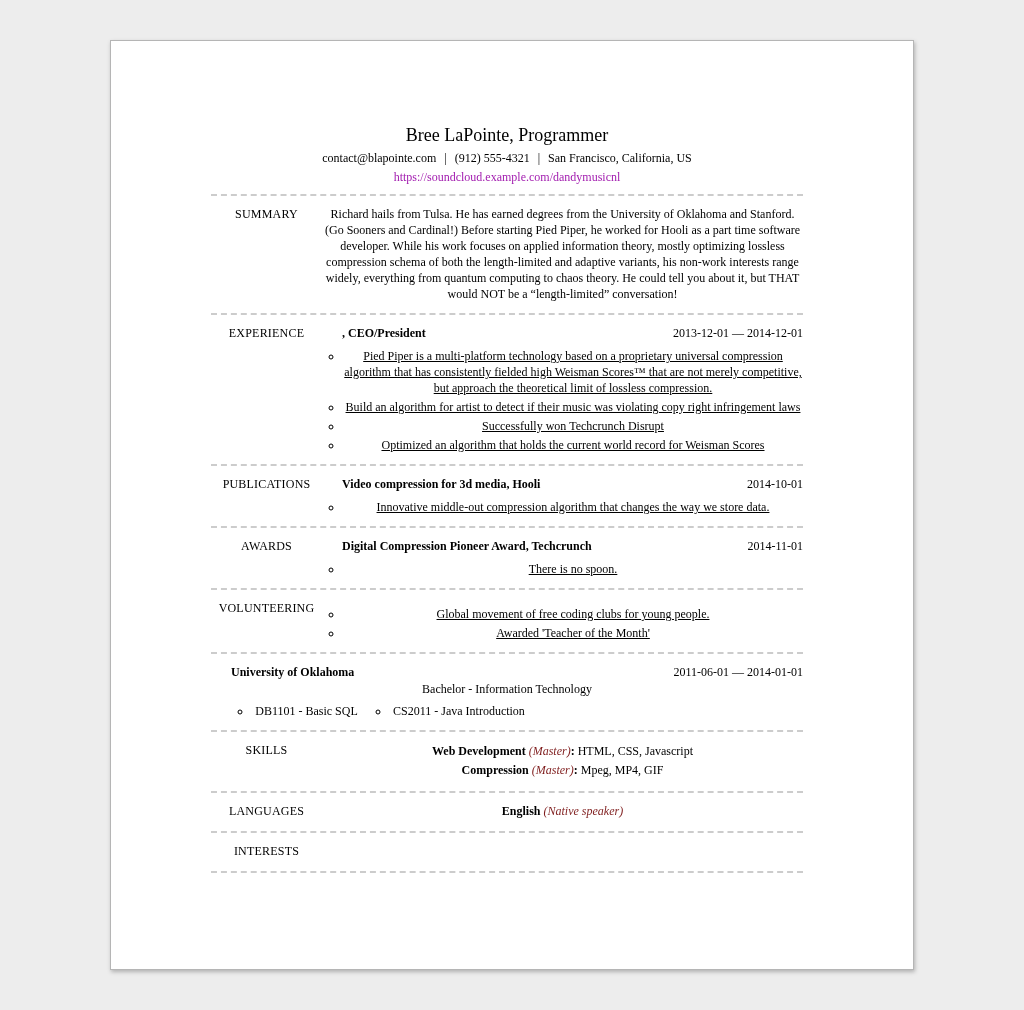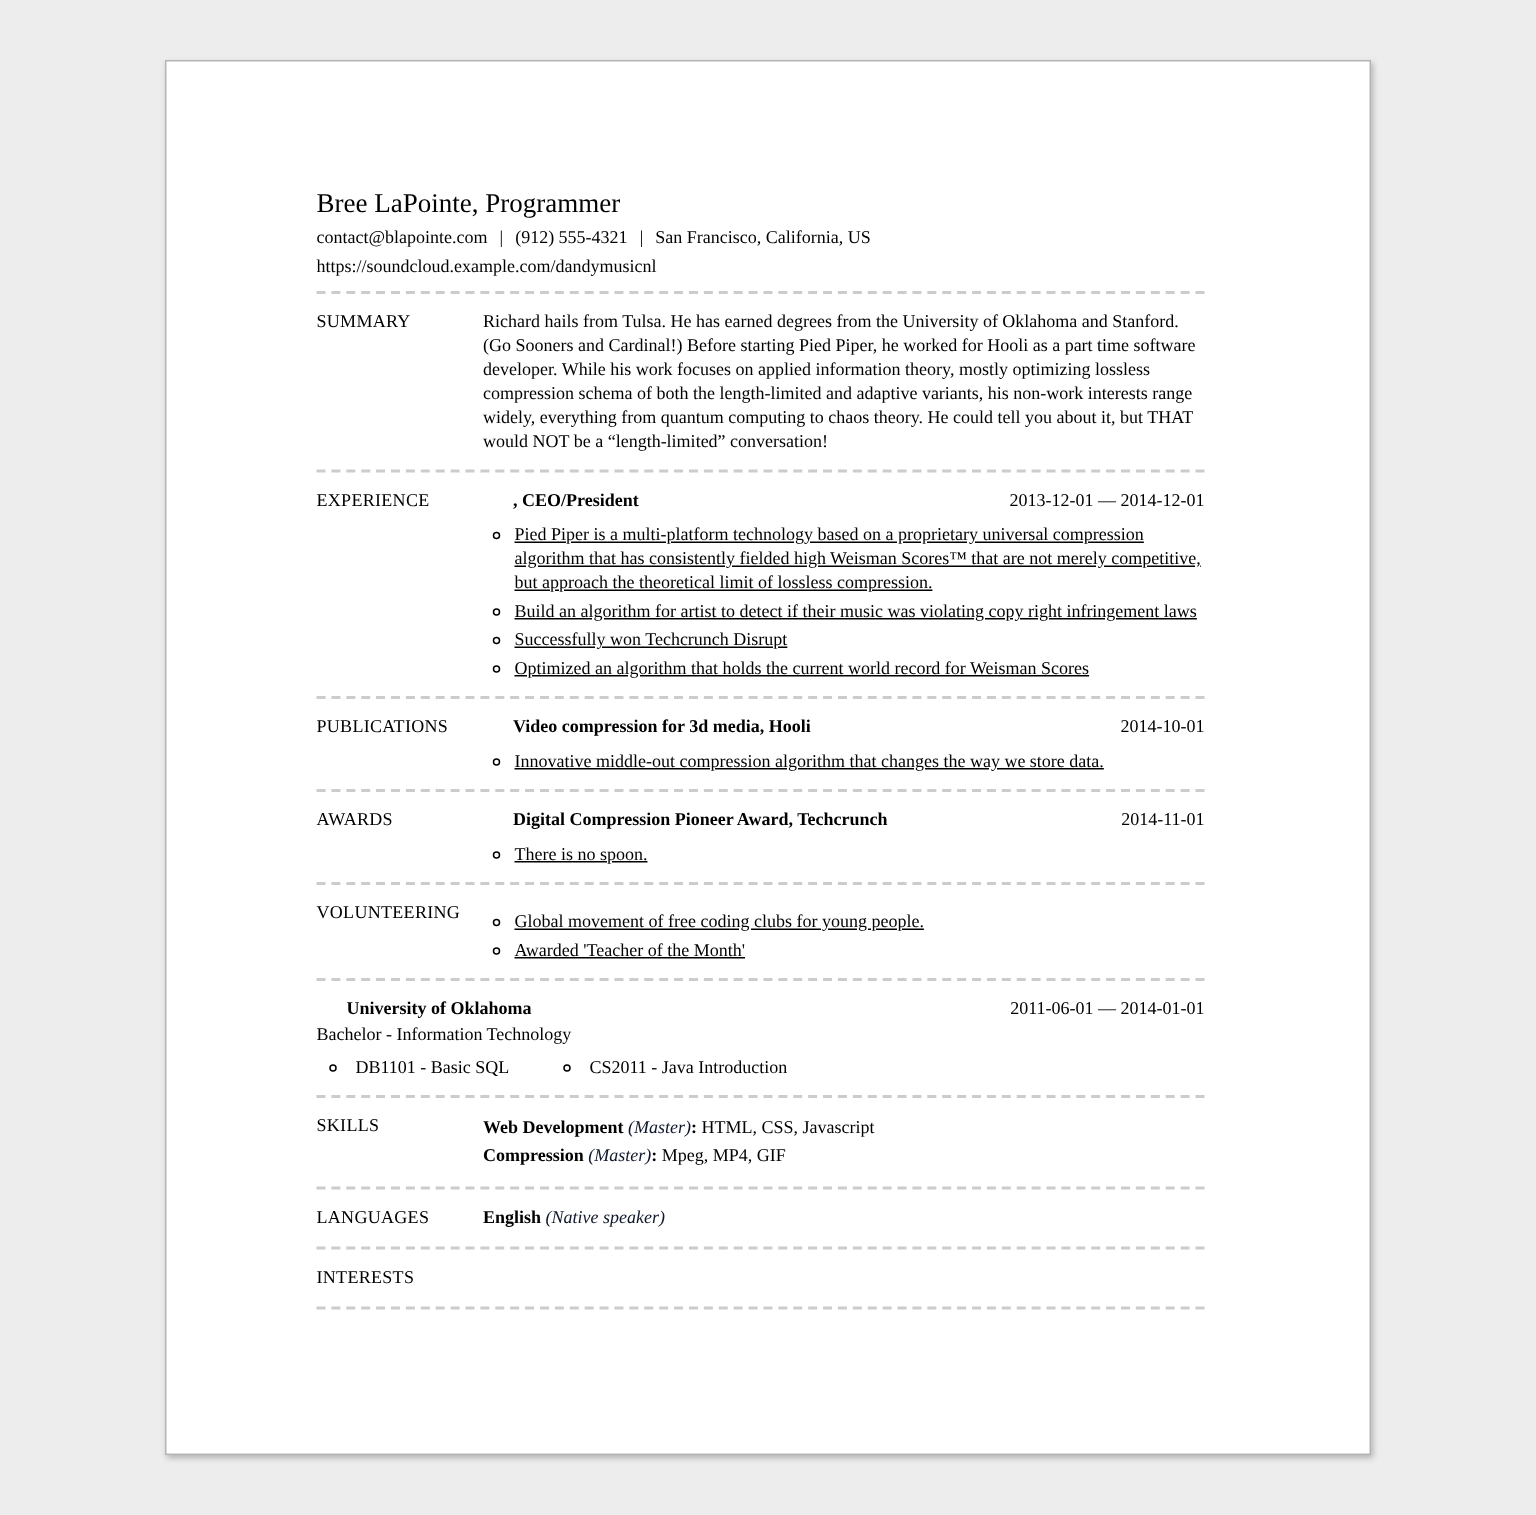--- a/index.html
+++ b/index.html
@@ -8,20 +8,21 @@
     padding: 0;
     background: #ededed;
     font-family: "Liberation Serif", "DejaVu Serif", serif;
     color: #000;
   }
   .viewport {
     width: 1024px;
     height: 1010px;
     background: #ededed;
     overflow: hidden;
+    text-align: center;
   }
   .page {
     width: 804px;
     height: 930px;
     margin: 40px auto 0;
     background: #ffffff;
     border: 1px solid #b5b5b5;
     box-shadow: 1px 2px 4px rgba(0,0,0,0.25);
     padding: 83px 110px 0 100px;
   }
@@ -40,21 +41,21 @@
   .contact-divider {
     margin: 0 8px;
     color: #000;
   }
   .website-line {
     font-size: 12px;
     line-height: 17px;
     margin-top: 2px;
   }
   .website-line a {
-    color: #000000;
+    color: #a21caf;
     text-decoration: none;
   }
   .sep {
     border: none;
     border-top: 2px dashed #cccccc;
     margin: 8px 0 0 0;
   }
   .sep.mid { margin: 0; }
   
   .section {
@@ -104,21 +105,21 @@
     list-style-type: circle;
   }
   ul.courses li {
     list-style-position: inside;
     line-height: 16px;
   }
   ul.courses li.first { width: 156px; flex: none; }
   .skill-line { line-height: 19px; }
   .bold { font-weight: bold; }
   .muted {
-    color: #0f172a;
+    color: #7f1d1d;
     font-style: italic;
   }
 </style>
 </head>
 <body>
 
 <div class="viewport">
   <div class="page">
 
     <div>

